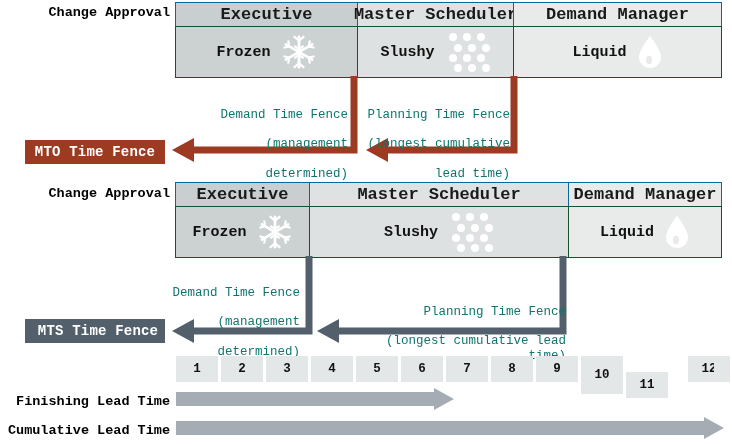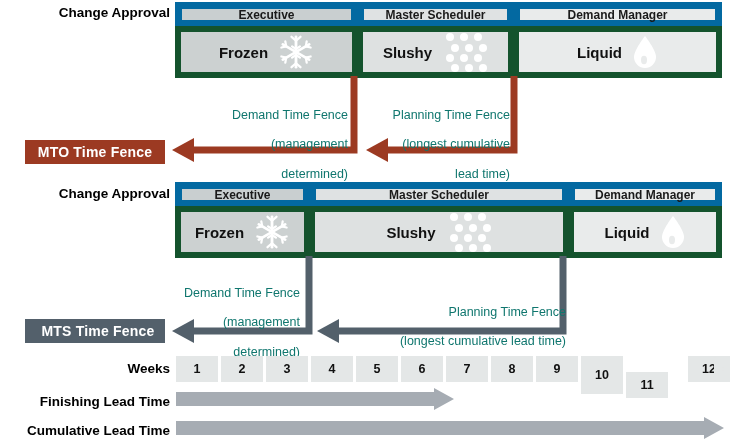--- a/index.html
+++ b/index.html
@@ -9,53 +9,54 @@
   }
   body {
     font-family: "Liberation Sans", sans-serif;
   }
   #root {
     position: relative;
     width: 732px;
     height: 444px;
     background: #ffffff;
     overflow: hidden;
+    font-family: Liberation Mono, monospace;
   }
   .abs { position: absolute; }
 
   
   .row-label {
     font-size: 13.5px;
     font-weight: bold;
     color: #000000;
     text-align: right;
     white-space: nowrap;
     line-height: 1;
   }
 
   
   .hdr-cell {
     box-sizing: border-box;
-    font-size: 12px;
+    font-size: 17px;
     font-weight: bold;
     color: #1a1a1a;
     display: flex;
     align-items: center;
     justify-content: center;
-    border: 7px solid #0369a1;
+    border: 1px solid #0369a1;
     white-space: nowrap;
   }
   .hdr-exec   { background: #c9cfd0; }
   .hdr-ms     { background: #dfe2e3; }
   .hdr-dm     { background: #e9ebeb; }
 
   
   .body-cell {
     box-sizing: border-box;
-    border: 6px solid #14532d;
+    border: 1px solid #14532d;
     display: flex;
     align-items: center;
     justify-content: center;
     gap: 10px;
   }
   .cell-frozen { background: #ccd1d1; }
   .cell-slushy { background: #dee1e1; }
   .cell-liquid { background: #e9ebeb; }
   .cell-text {
     font-size: 15px;
@@ -292,21 +293,20 @@
     <span>determined)</span>
   </div>
 
   <div class="abs annot" style="left:352px; top:290px; width:214px;">
     <span>Planning Time Fence</span><br>
     <span>(longest cumulative lead time)</span>
   </div>
 
   <div class="abs fence-badge badge-mts" style="left:25px; top:319px; width:140px; height:24px;padding-left:6px;">MTS Time Fence</div>
 
-  <div class="abs row-label" style="left:20px; top:362px; width:150px;">Weeks</div>
 
   <div class="abs" style="left:176px; top:356px; width:546px; height:26px;">
     <div class="week-cell abs" style="left:0px;   top:0; width:42px; height:26px;">1</div>
     <div class="week-cell abs" style="left:45px;  top:0; width:42px; height:26px;">2</div>
     <div class="week-cell abs" style="left:90px;  top:0; width:42px; height:26px;">3</div>
     <div class="week-cell abs" style="left:135px; top:0; width:42px; height:26px;">4</div>
     <div class="week-cell abs" style="left:180px; top:0; width:42px; height:26px;">5</div>
     <div class="week-cell abs" style="left:225px; top:0; width:42px; height:26px;">6</div>
     <div class="week-cell abs" style="left:270px; top:0; width:42px; height:26px;">7</div>
     <div class="week-cell abs" style="left:315px; top:0; width:42px; height:26px;">8</div>

